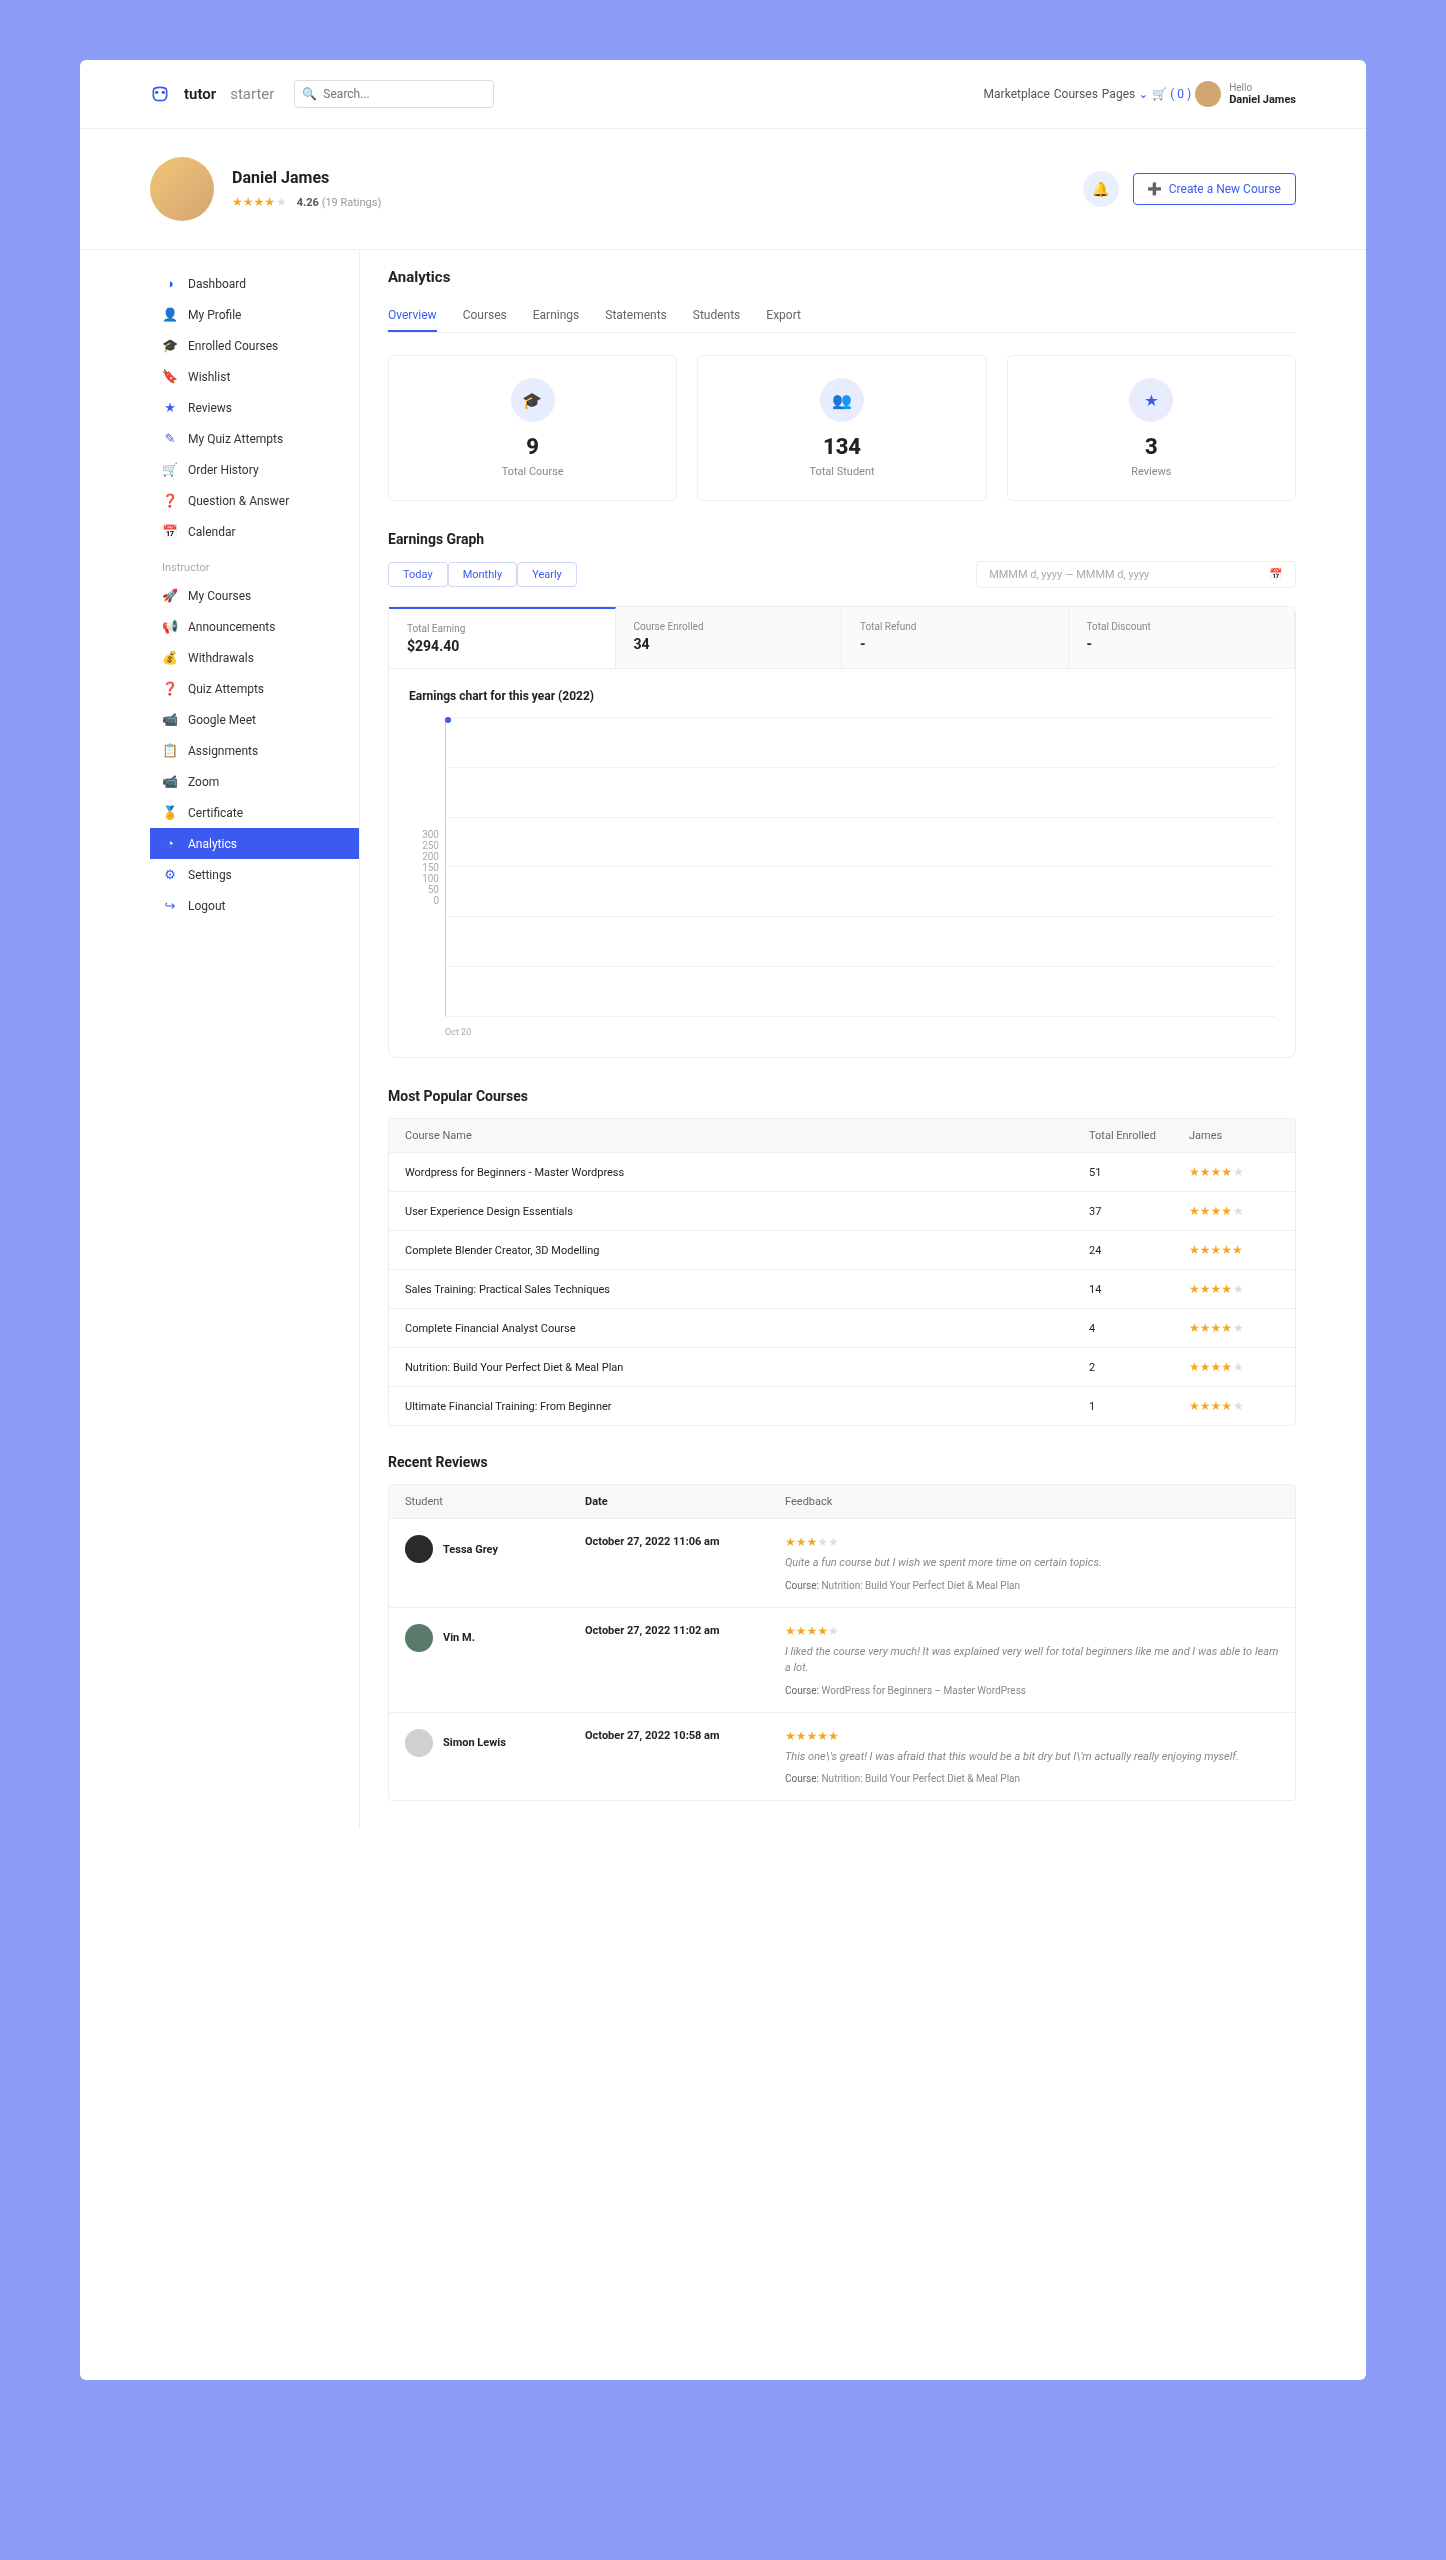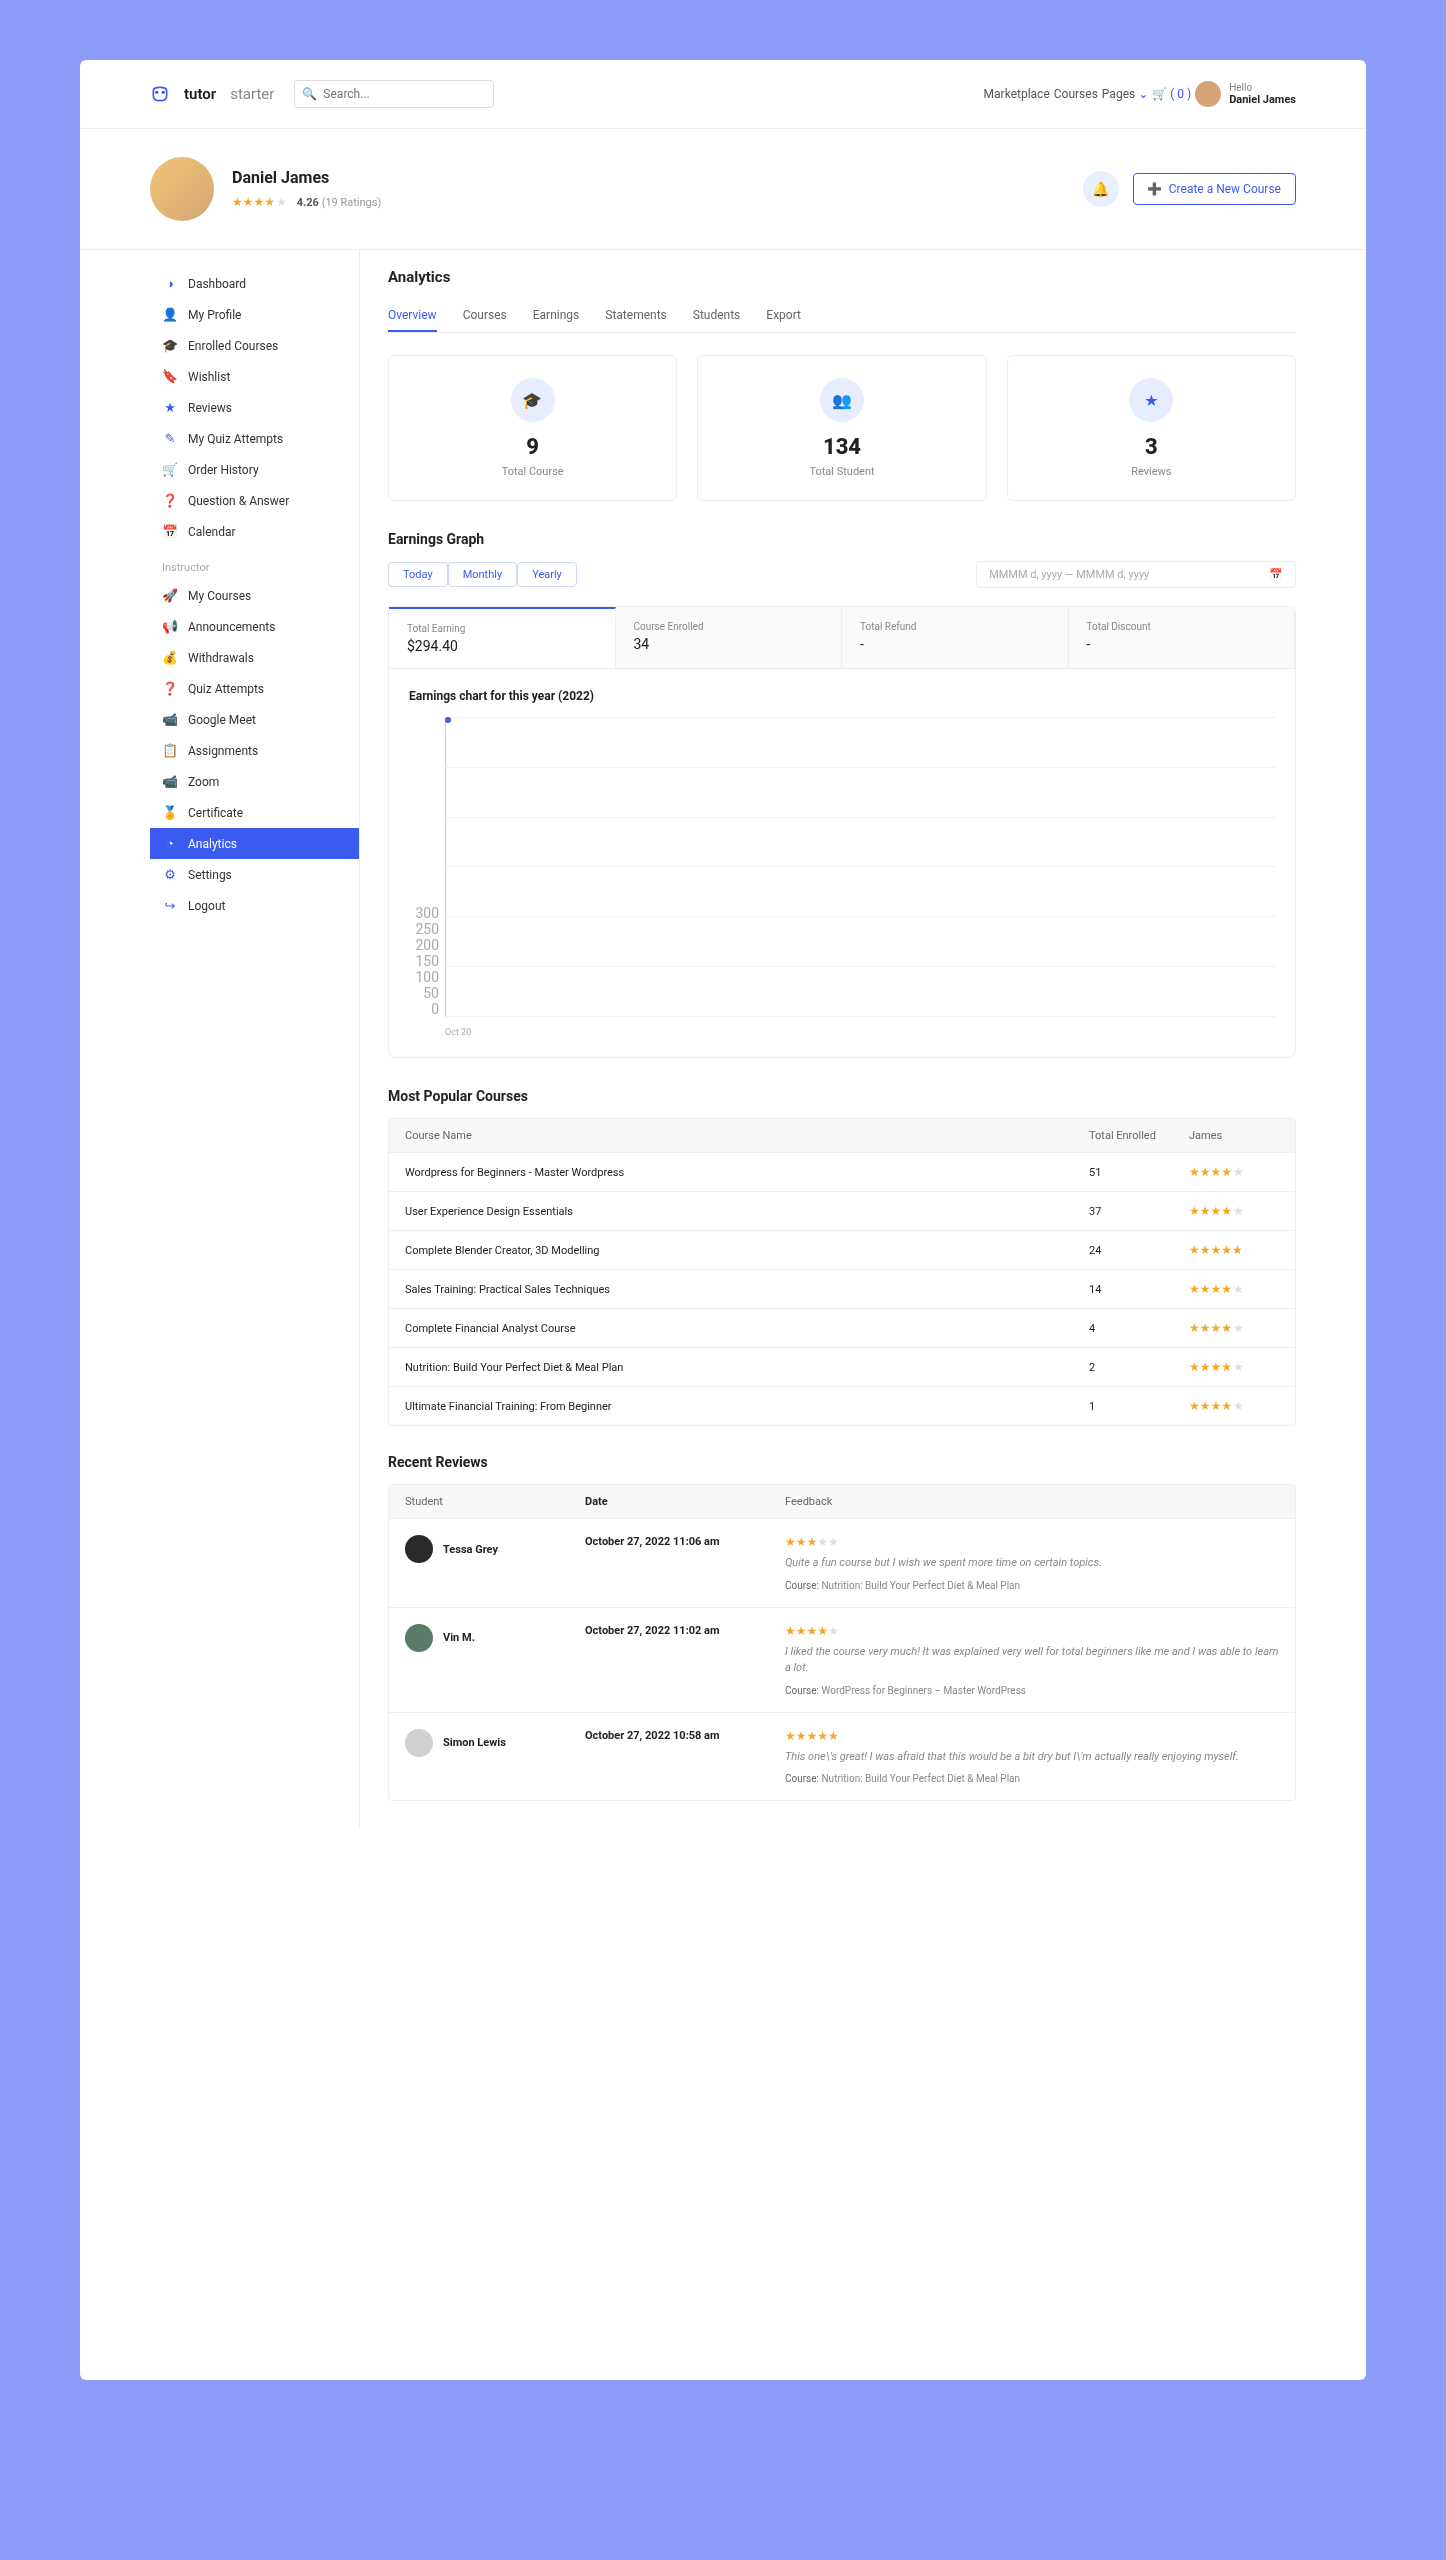--- a/index.html
+++ b/index.html
@@ -55,25 +55,25 @@
 .range-btns{display:flex;}
 .range-btn{border:1px solid #cfd6f7;color:#3b5bf0;background:#fff;padding:5px 14px;border-radius:4px;font-size:11px;cursor:pointer}
 .daterange{margin-left:auto;border:1px solid #eee;border-radius:4px;padding:6px 12px;font-size:11px;color:#aaa;display:flex;align-items:center;gap:120px}
 
 .graph-box{border:1px solid #eee;border-radius:8px;margin-bottom:30px}
 .graph-tabs{display:flex}
 .gtab{flex:1;padding:14px 18px;border-right:1px solid #eee;border-bottom:1px solid #eee}
 .gtab:first-child{background:#fff;border-top:2px solid #3b5bf0}
 .gtab:not(:first-child){background:#fafafa}
 .gtab-lbl{font-size:10px;color:#888;margin-bottom:4px}
-.gtab-val{font-size:14px;font-weight:400;color:#222}
+.gtab-val{font-size:14px;font-weight:700;color:#222}
 .chart-area{padding:20px}
 .chart-title{font-size:12px;font-weight:700;color:#222;margin-bottom:14px}
 .chart{position:relative;height:320px}
-.chart-y{position:absolute;left:0;top:0;bottom:20px;width:30px;display:flex;flex-direction:column;justify-content:flex-end;font-size:14px;color:#aaa;text-align:right}
+.chart-y{position:absolute;left:0;top:0;bottom:20px;width:30px;display:flex;flex-direction:column;justify-content:center;font-size:10px;color:#aaa;text-align:right}
 .chart-grid{position:absolute;left:36px;right:0;top:0;bottom:20px;display:flex;flex-direction:column;justify-content:space-between}
 .gridline{border-top:1px solid #f0f0f0;height:0}
 .chart-x{position:absolute;left:36px;bottom:0;font-size:9px;color:#aaa}
 .chart-dot{position:absolute;width:6px;height:6px;border-radius:50%;background:#3b5bf0;left:36px;top:0}
 .axis-left{position:absolute;left:36px;top:0;bottom:20px;border-left:1px solid #ccc}
 
 .table{border:1px solid #eee;border-radius:4px;margin-bottom:28px;overflow:hidden}
 .thead{display:flex;background:#f7f8fa;padding:10px 16px;font-size:11px;color:#666}
 .tr{display:flex;padding:12px 16px;border-top:1px solid #eee;font-size:11px;color:#222;align-items:center}
 .col-name{flex:1}

